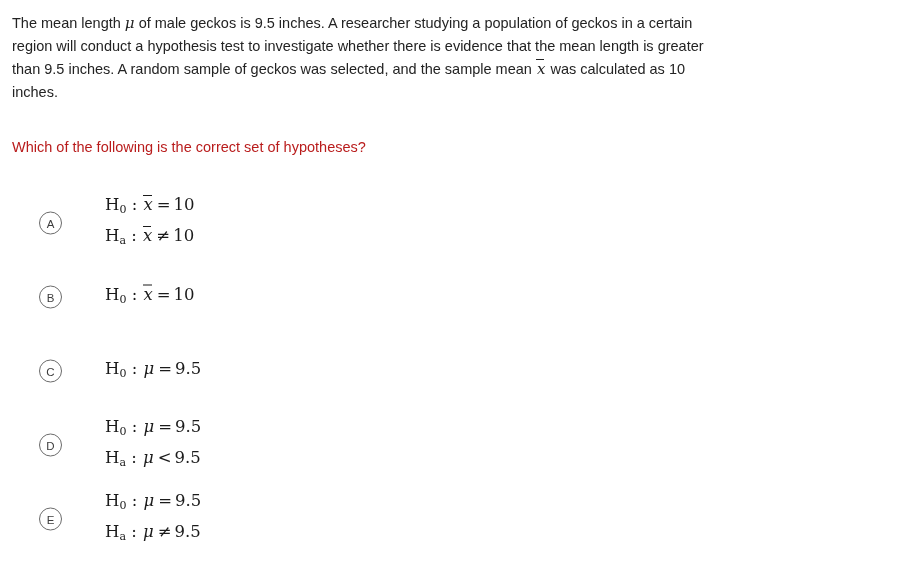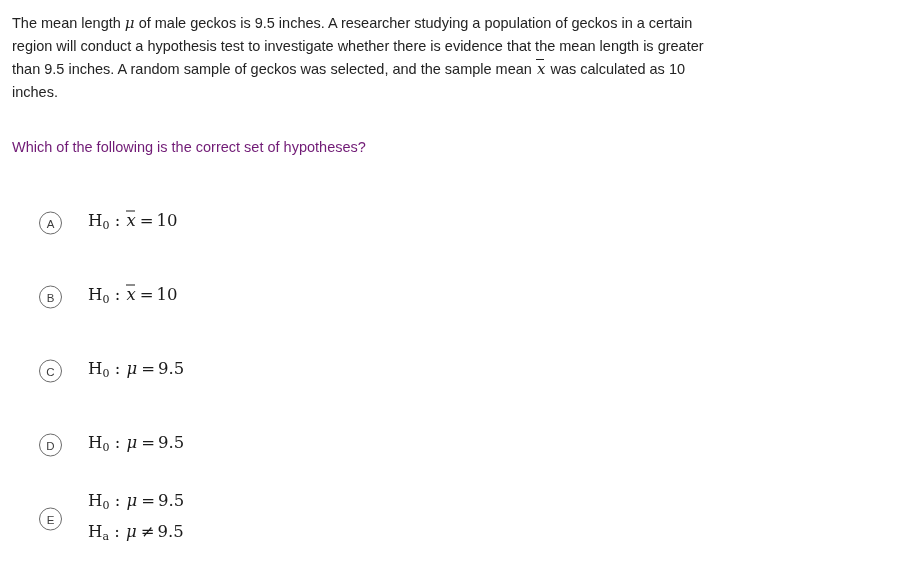--- a/index.html
+++ b/index.html
@@ -44,21 +44,21 @@
     content: "";
     position: absolute;
     left: 0px;
     right: 2px;
     top: -1px;
     border-top: 1.2px solid #232323;
   }
   .question {
     font-size: 14.5px;
     line-height: 22px;
-    color: #701a75;
+    color: #b91c1c;
     margin-top: 32px;
   }
   .choices {
     margin-top: 28px;
   }
   .choice {
     position: relative;
     height: 74px;
   }
   .choice-letter {
@@ -72,21 +72,21 @@
     border-radius: 50%;
     color: #3c3c3c;
     font-size: 11.5px;
     line-height: 23px;
     text-align: center;
     box-sizing: border-box;
     background: #ffffff;
   }
   .choice-body {
     position: absolute;
-    left: 76px;
+    left: 93px;
     top: 50%;
     transform: translateY(-50%);
   }
   .hyp-line {
     font-family: "DejaVu Serif", serif;
     font-size: 16.5px;
     line-height: 26px;
     color: #1b1b1b;
     white-space: nowrap;
   }
@@ -123,20 +123,21 @@
   <p class="stem"><span>The mean length </span><span class="mathi">μ</span><span> of male geckos is 9.5 inches. A researcher studying a population of geckos in a certain region will conduct a hypothesis test to investigate whether there is evidence that the mean length is greater than 9.5 inches. A random sample of geckos was selected, and the sample mean </span><span class="overbar">x</span><span> was calculated as 10 inches.</span></p>
 
   <p class="question">Which of the following is the correct set of hypotheses?</p>
 
   <div class="choices">
 
     <div class="choice">
       <div class="choice-letter">A</div>
       <div class="choice-body">
         <div class="hyp-line"><span>H</span><span class="sub">0</span><span> : </span><span class="bar sym">x</span><span class="op">=</span><span>10</span></div>
+        <div class="hyp-line"><span>H</span><span class="sub">a</span><span> : </span><span class="bar sym">x</span><span class="op">≠</span><span>10</span></div>
       </div>
     </div>
 
     <div class="choice">
       <div class="choice-letter">B</div>
       <div class="choice-body">
         <div class="hyp-line"><span>H</span><span class="sub">0</span><span> : </span><span class="bar sym">x</span><span class="op">=</span><span>10</span></div>
       </div>
     </div>
 
@@ -144,20 +145,21 @@
       <div class="choice-letter">C</div>
       <div class="choice-body">
         <div class="hyp-line"><span>H</span><span class="sub">0</span><span> : </span><span class="sym">μ</span><span class="op">=</span><span>9.5</span></div>
       </div>
     </div>
 
     <div class="choice">
       <div class="choice-letter">D</div>
       <div class="choice-body">
         <div class="hyp-line"><span>H</span><span class="sub">0</span><span> : </span><span class="sym">μ</span><span class="op">=</span><span>9.5</span></div>
+        <div class="hyp-line"><span>H</span><span class="sub">a</span><span> : </span><span class="sym">μ</span><span class="op">&lt;</span><span>9.5</span></div>
       </div>
     </div>
 
     <div class="choice">
       <div class="choice-letter">E</div>
       <div class="choice-body">
         <div class="hyp-line"><span>H</span><span class="sub">0</span><span> : </span><span class="sym">μ</span><span class="op">=</span><span>9.5</span></div>
         <div class="hyp-line"><span>H</span><span class="sub">a</span><span> : </span><span class="sym">μ</span><span class="op">≠</span><span>9.5</span></div>
       </div>
     </div>

